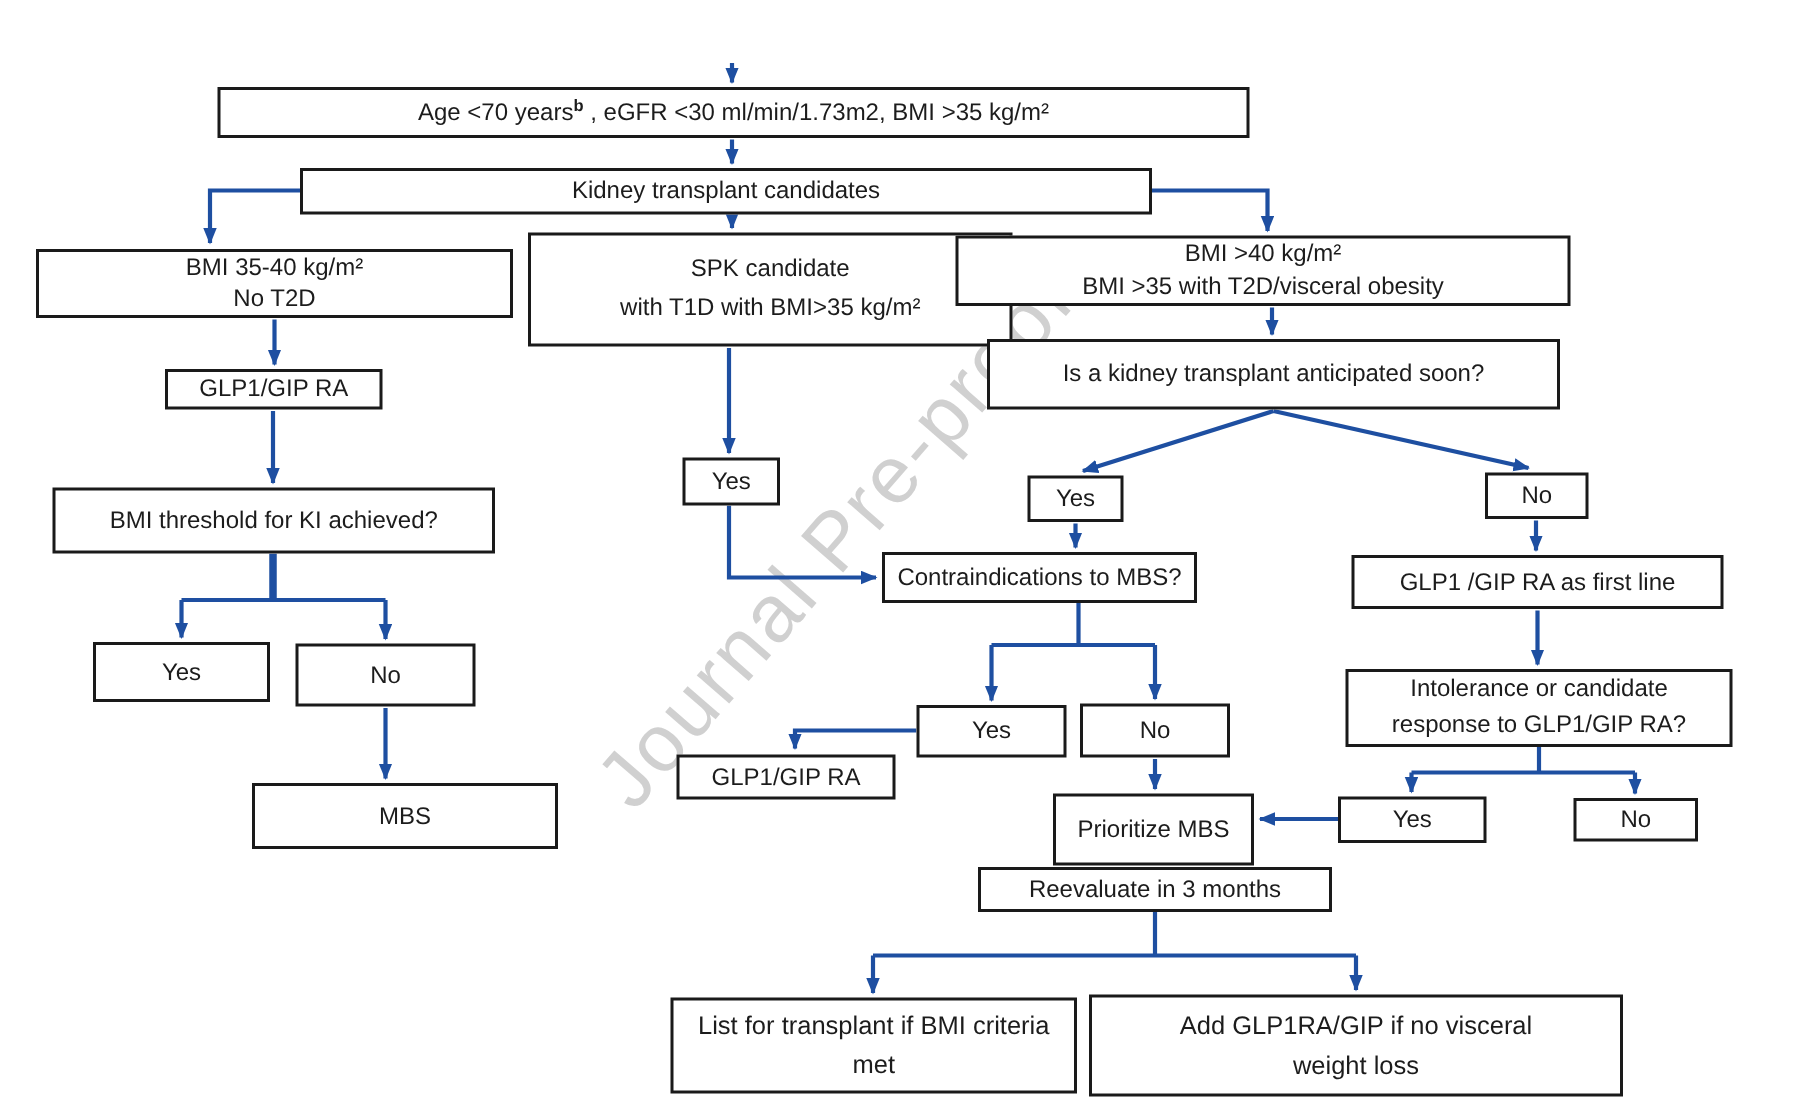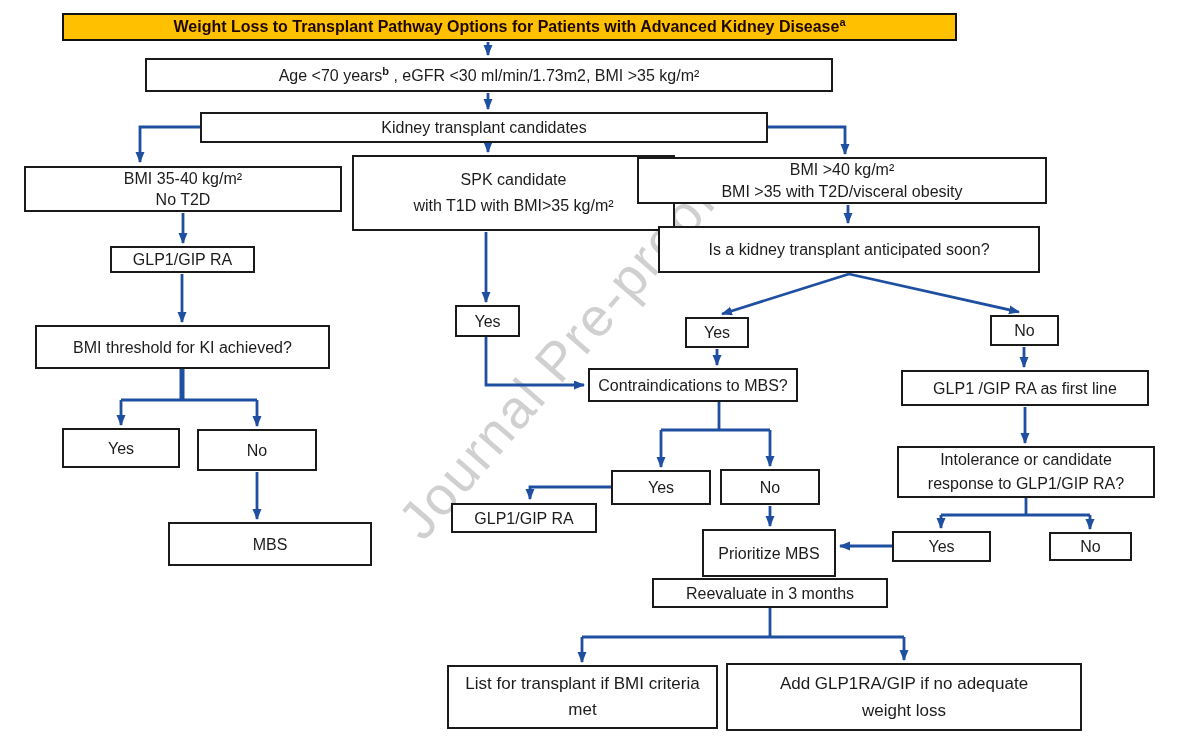--- a/index.html
+++ b/index.html
@@ -76,23 +76,20 @@
       <path d="M1090,515 L1090,529" marker-end="url(#ah)"></path>
       <path d="M892,546 L840,546" marker-end="url(#ah)"></path>
       <path d="M770,561 L770,575" marker-end="url(#ah)"></path>
       <path d="M770,608 L770,637"></path>
       <path d="M582,637 L904,637"></path>
       <path d="M582,637 L582,662" marker-end="url(#ah)"></path>
       <path d="M904,637 L904,660" marker-end="url(#ah)"></path>
     </g>
   </svg>
 
-  <div id="title-bar">
-    <span><span>Weight Loss to Transplant Pathway Options for Patients with Advanced Kidney Disease</span><sup>a</sup></span>
-  </div>
 
   <div class="node" style="left:145px;top:58px;width:688px;height:34px;">
     <span><span>Age &lt;70 years</span><sup style="font-weight:bold">b</sup><span> , eGFR &lt;30 ml/min/1.73m2, BMI &gt;35 kg/m²</span></span>
   </div>
 
   <div class="node" style="left:200px;top:112px;width:568px;height:31px;">
     <span>Kidney transplant candidates</span>
   </div>
 
   <div class="node" style="left:24px;top:166px;width:318px;height:46px;">
@@ -186,17 +183,17 @@
   <div class="node" style="left:652px;top:578px;width:236px;height:30px;">
     <span>Reevaluate in 3 months</span>
   </div>
 
   <div class="node" style="left:447px;top:665px;width:271px;height:64px;font-size:17px;line-height:26px;">
     <span class="l2">List for transplant if BMI criteria</span>
     <span class="l2">met</span>
   </div>
 
   <div class="node" style="left:726px;top:663px;width:356px;height:68px;font-size:17px;line-height:27px;">
-    <span class="l2">Add GLP1RA/GIP if no adequate</span>
+    <span class="l2">Add GLP1RA/GIP if no visceral</span>
     <span class="l2">weight loss</span>
   </div>
 
 </div>
 
 </body></html>

